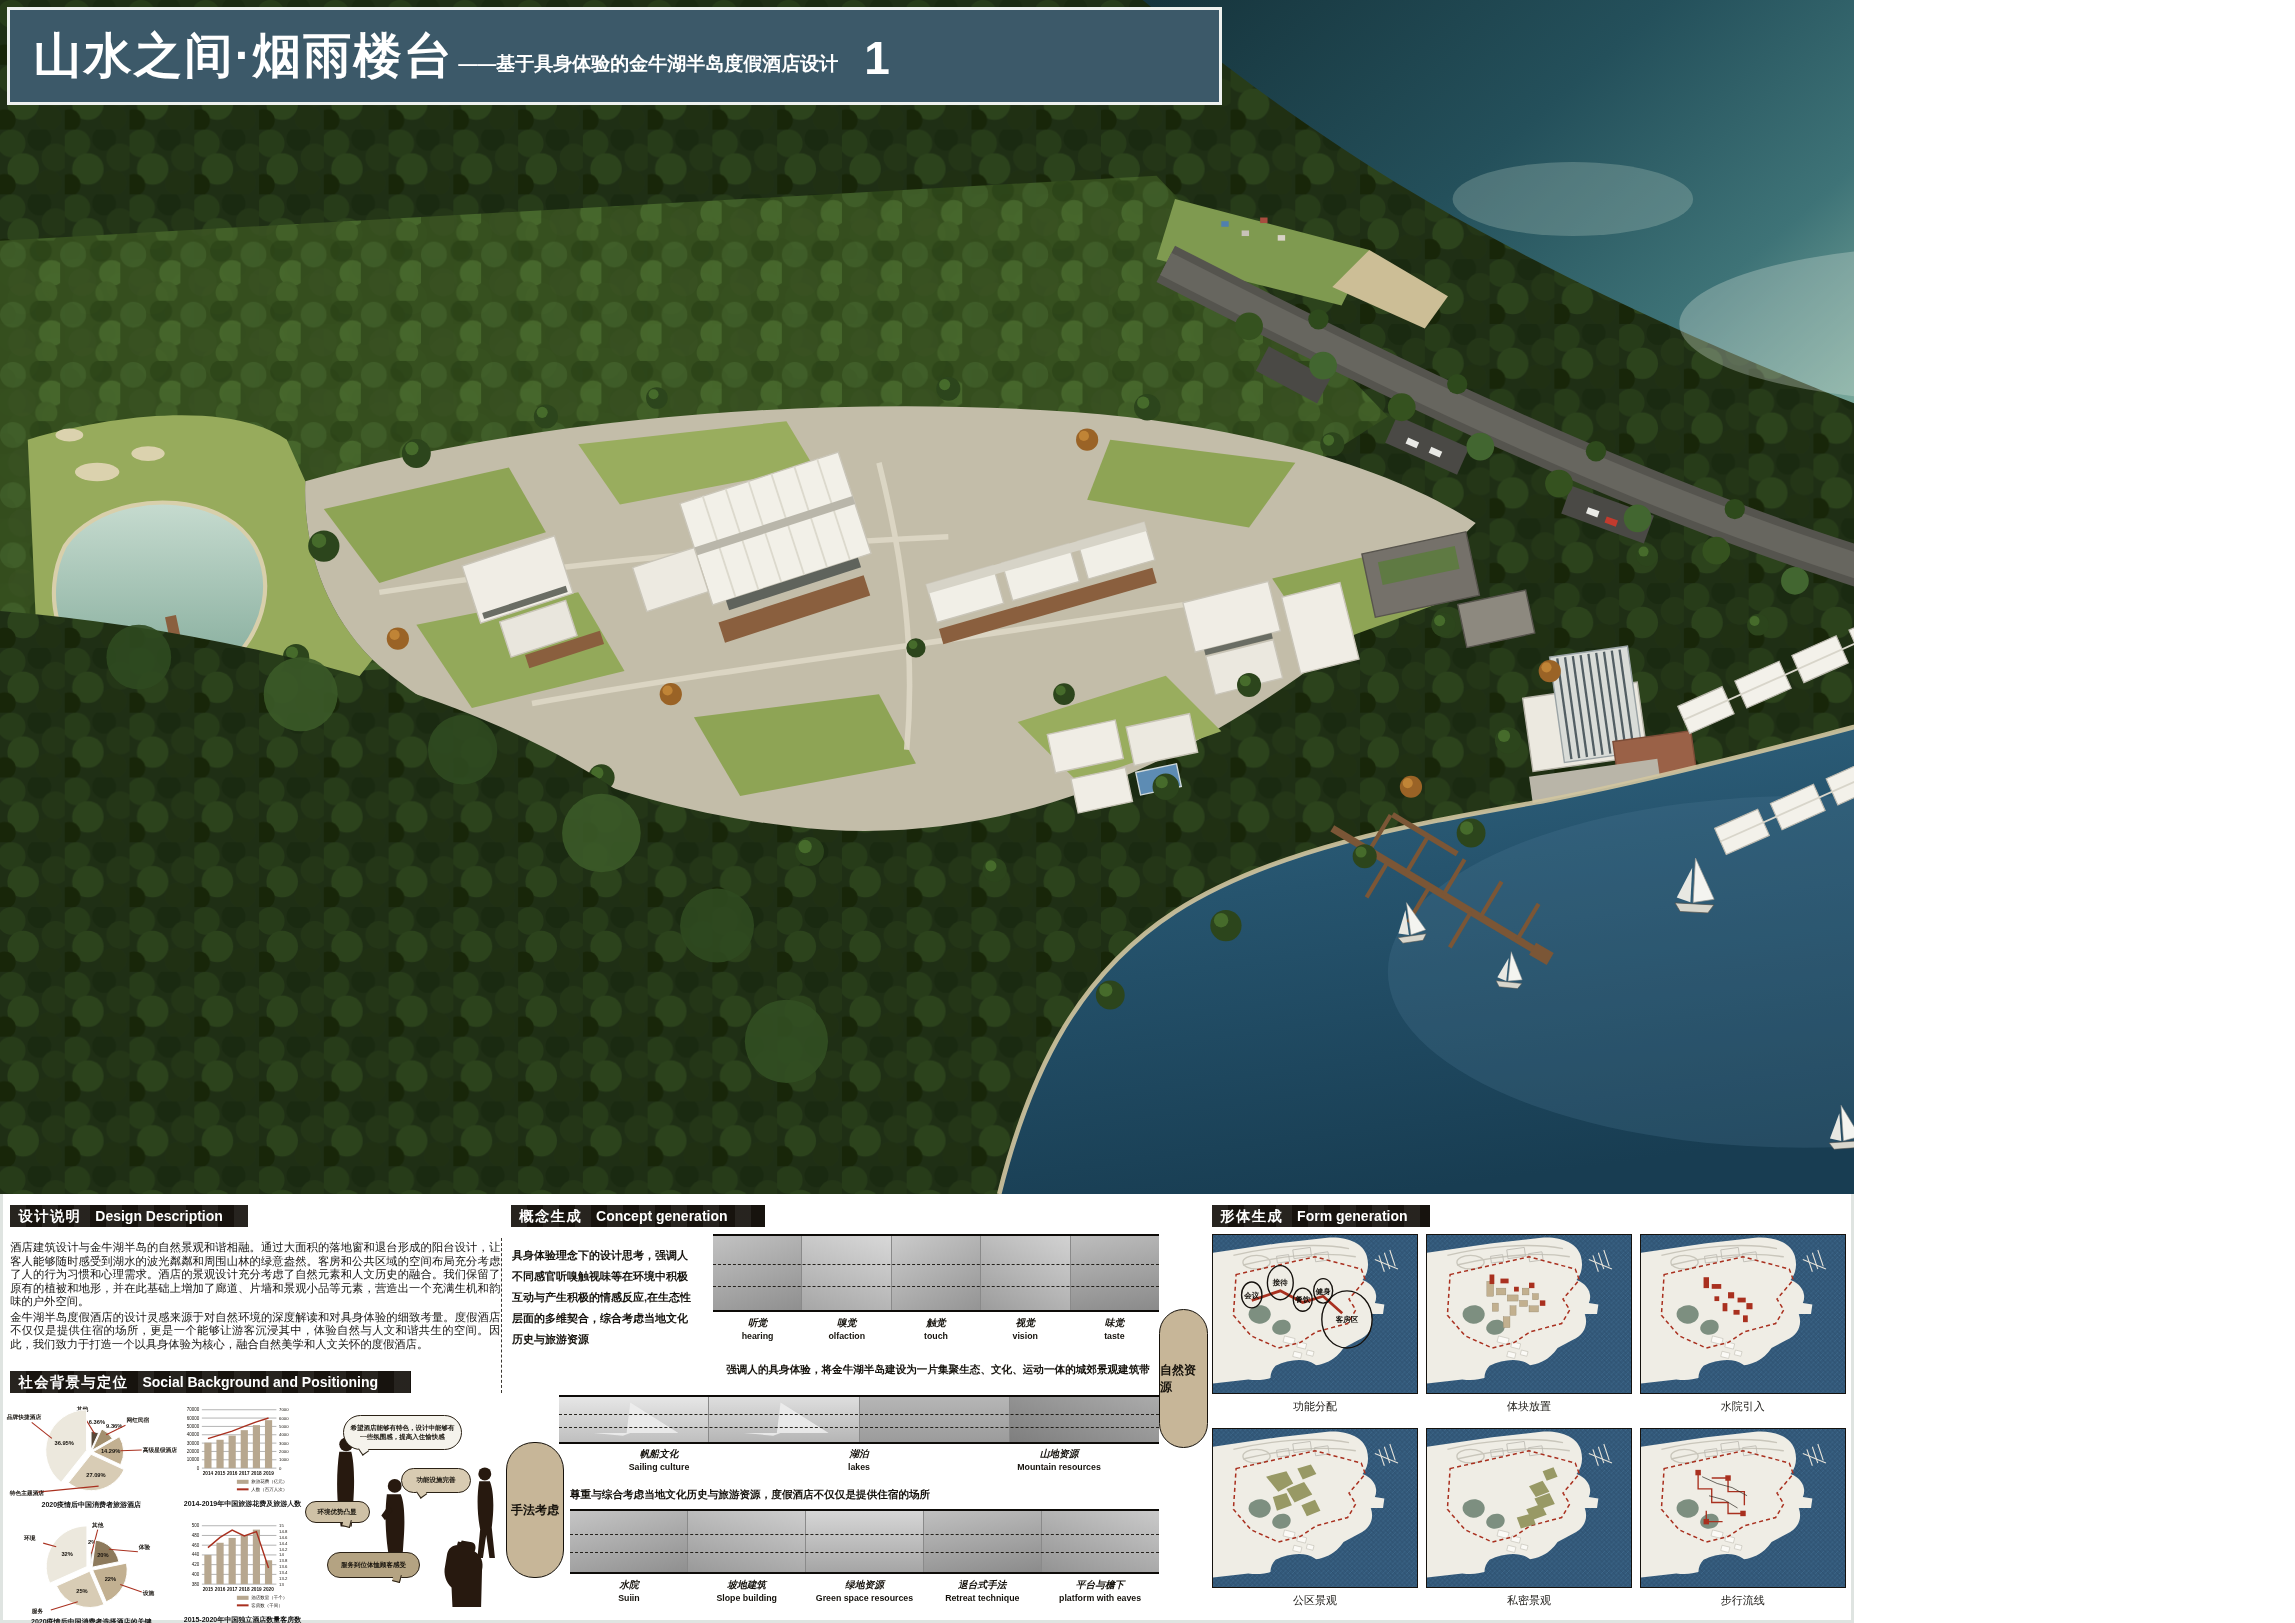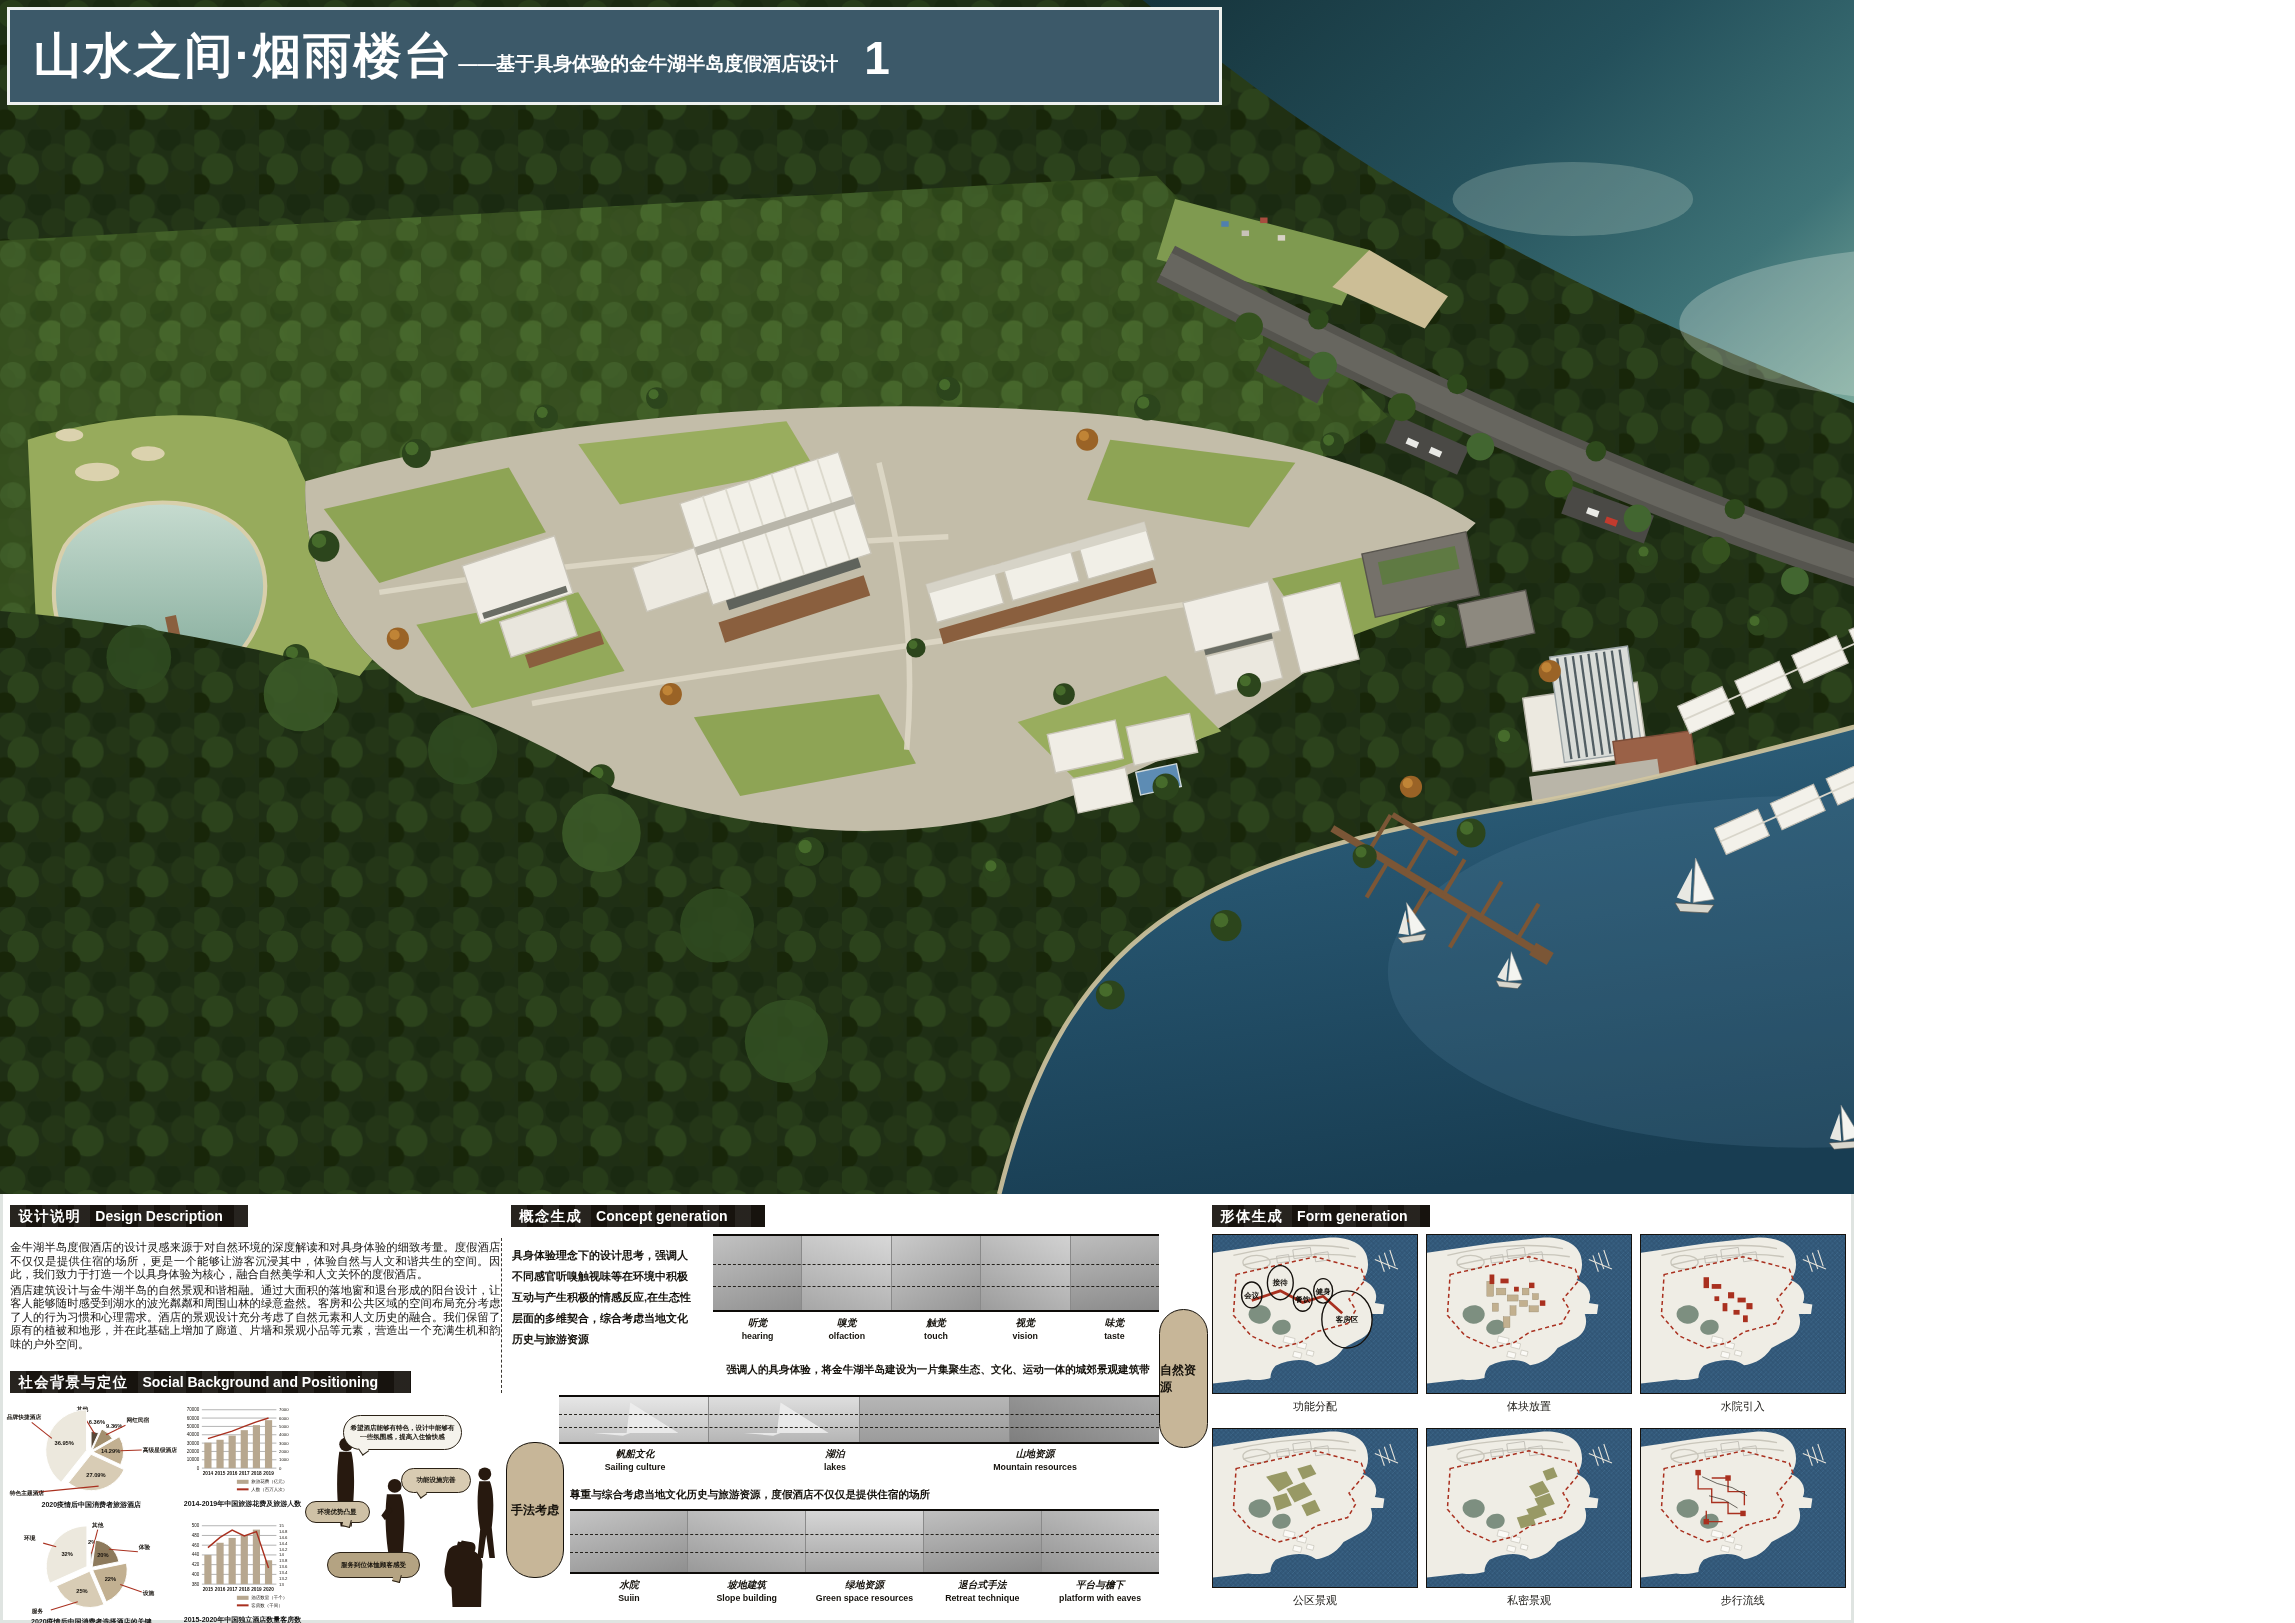--- a/index.html
+++ b/index.html
@@ -392,22 +392,22 @@
     <span class="main">山水之间·烟雨楼台</span>
     <span class="sub">——基于具身体验的金牛湖半岛度假酒店设计</span>
     <span class="page">1</span>
   </div>
 
   <div class="sec-header" style="left:10.2px;top:1205px;width:238px;">
     <span class="zh">设计说明</span>
     <span class="en">Design Description</span>
   </div>
   <div class="desc">
+    <p>酒店建筑设计与金牛湖半岛的自然景观和谐相融。通过大面积的落地窗和退台形成的阳台设计，让客人能够随时感受到湖水的波光粼粼和周围山林的绿意盎然。客房和公共区域的空间布局充分考虑了人的行为习惯和心理需求。酒店的景观设计充分考虑了自然元素和人文历史的融合。我们保留了原有的植被和地形，并在此基础上增加了廊道、片墙和景观小品等元素，营造出一个充满生机和韵味的户外空间。</p>
     <p>金牛湖半岛度假酒店的设计灵感来源于对自然环境的深度解读和对具身体验的细致考量。度假酒店不仅仅是提供住宿的场所，更是一个能够让游客沉浸其中，体验自然与人文和谐共生的空间。因此，我们致力于打造一个以具身体验为核心，融合自然美学和人文关怀的度假酒店。</p>
-    <p>酒店建筑设计与金牛湖半岛的自然景观和谐相融。通过大面积的落地窗和退台形成的阳台设计，让客人能够随时感受到湖水的波光粼粼和周围山林的绿意盎然。客房和公共区域的空间布局充分考虑了人的行为习惯和心理需求。酒店的景观设计充分考虑了自然元素和人文历史的融合。我们保留了原有的植被和地形，并在此基础上增加了廊道、片墙和景观小品等元素，营造出一个充满生机和韵味的户外空间。</p>
   </div>
   <div class="vsep"></div>
   <div class="sec-header" style="left:10.2px;top:1371px;width:401px;">
     <span class="zh">社会背景与定位</span>
     <span class="en">Social Background and Positioning</span>
   </div>
 
   <div class="chart" style="left:2.8px;top:1403px;width:177px;">
     <svg id="pie0" viewBox="0 0 370 200" width="177" height="96">
         <path d="M184.05425680273663,97.112409326275 L184.05425680273663,59.112409326275 A38,38 0 0 1 199.71869498170724,62.491239840868985 Z" fill="#57493a" stroke="#ffffff" stroke-width="2"></path>
@@ -622,21 +622,21 @@
 
   <div class="capsule" style="left:506px;top:1442px;width:58px;height:136px;">
     <span>手法考虑</span>
   </div>
   <div class="strip" style="left:559px;top:1395px;width:600px;height:49px;">
     <div class="ph sail" style="background:linear-gradient(180deg,#e6e6e6,#bfbfbf);"></div>
     <div class="ph sail" style="background:linear-gradient(180deg,#dedede,#b5b5b5);"></div>
     <div class="ph" style="background:linear-gradient(180deg,#b6b6b6,#9b9b9b);"></div>
     <div class="ph" style="background:linear-gradient(200deg,#ababab,#7e7e7e);"></div>
   </div>
-  <div class="lblrow" id="resources" style="left:535px;top:1448px;width:600px;text-align:right;">
+  <div class="lblrow" id="resources" style="left:559px;top:1448px;width:600px;text-align:right;">
       <div class="lbl2">
         <div class="zh">帆船文化</div>
         <div class="en">Sailing culture</div>
       </div>
       <div class="lbl2">
         <div class="zh">湖泊</div>
         <div class="en">lakes</div>
       </div>
       <div class="lbl2">
         <div class="zh">山地资源</div>

